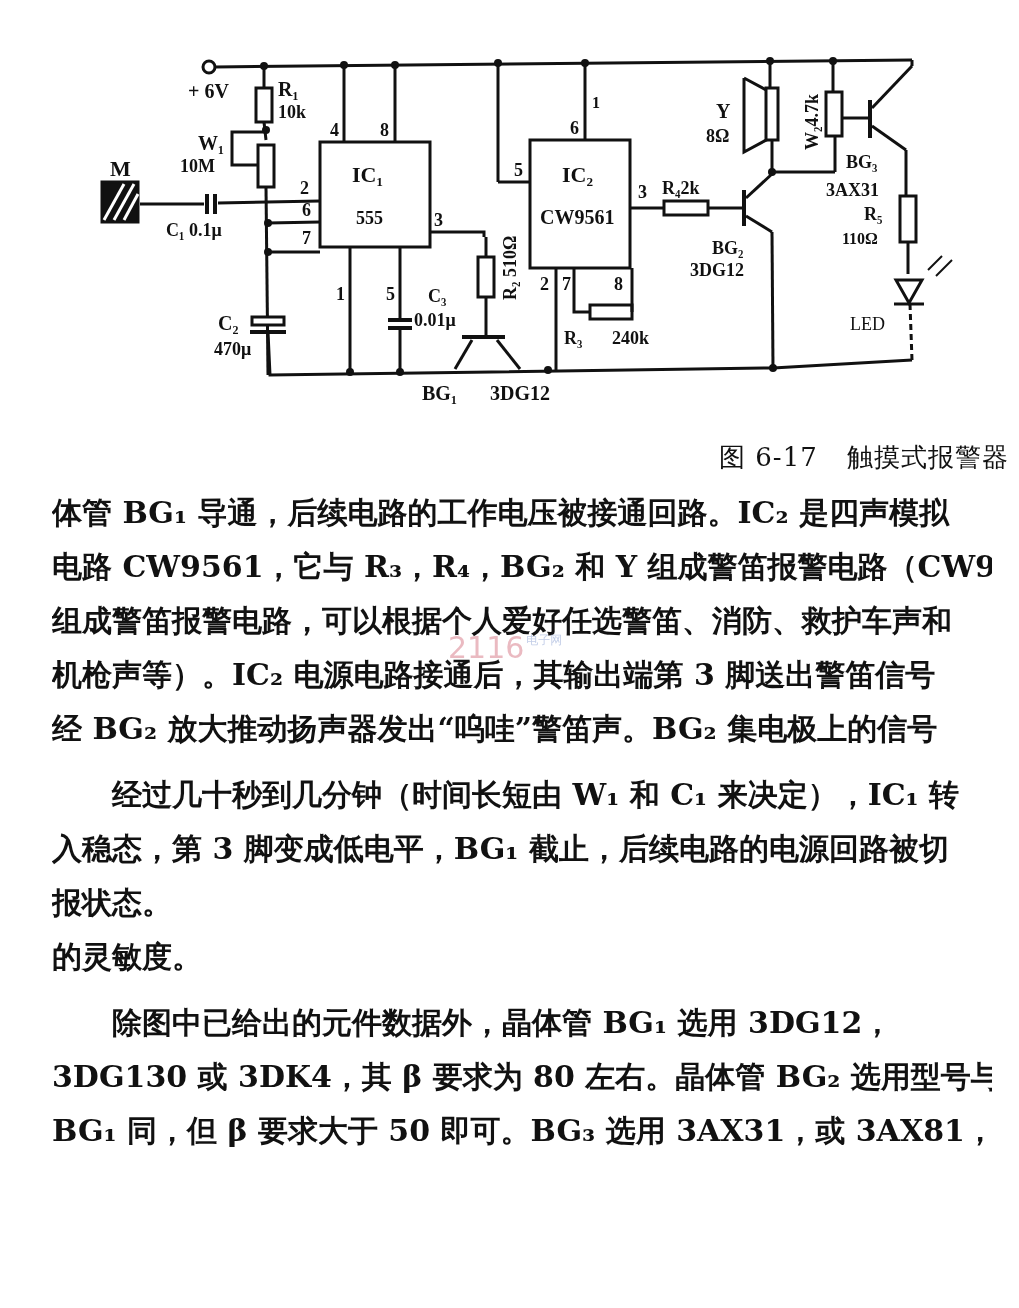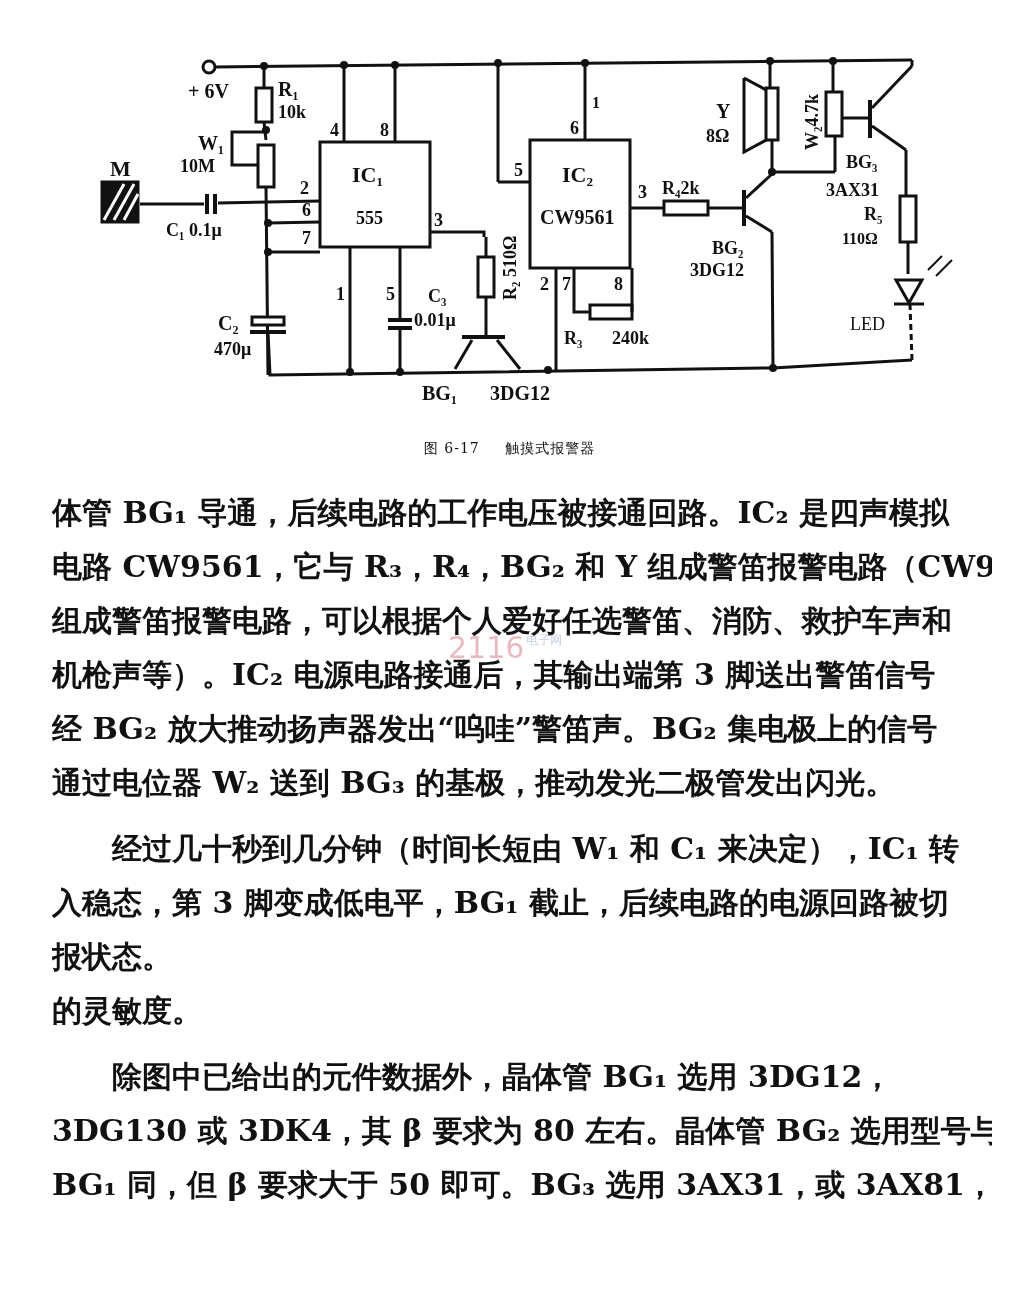--- a/index.html
+++ b/index.html
@@ -1,20 +1,20 @@
 <!DOCTYPE html>
 <html><head>
 <meta charset="utf-8">
 <style>
   html, body { margin: 0; padding: 0; background: #ffffff; }
   body { width: 1019px; height: 1308px; position: relative; overflow: hidden; font-family: "DejaVu Serif", "Liberation Serif", serif; color: #111; }
   #figure { position: absolute; left: 0; top: 0; width: 1019px; height: 430px; }
   #figure svg { position: absolute; left: 0; top: 0; }
   .lbl { font-family: "Liberation Serif", "DejaVu Serif", serif; fill: #111; }
-  #caption { position: absolute; top: 440px; left: 0; width: 1019px; text-align: center; font-size: 14px; letter-spacing: 1px; }
+  #caption { position: absolute; top: 440px; left: 0; width: 1019px; text-align: right; font-size: 26px; letter-spacing: 1px; }
   #caption span { margin: 0 10px; }
   #body-text { position: absolute; left: 52px; top: 486px; width: 940px; font-size: 30px; line-height: 54px; font-weight: bold; }
   #body-text p { margin: 0; white-space: nowrap; overflow: hidden; }
   #body-text p.indent { text-indent: 60px; }
   #body-text p.gap { margin-top: 12px; }
   #watermark { position: absolute; left: 448px; top: 630px; font-family: "DejaVu Sans", sans-serif; font-weight: normal; font-size: 30px; color: #e7aeb7; opacity: 0.85; }
   #watermark small { font-size: 12px; color: #b9c6e4; position: relative; top: -14px; margin-left: 2px; }
 </style>
 </head>
 <body>
@@ -187,21 +187,20 @@
   <span>图 6-17</span>
   <span>触摸式报警器</span>
 </div>
 
 <div id="body-text">
   <p>体管 BG₁ 导通，后续电路的工作电压被接通回路。IC₂ 是四声模拟</p>
   <p>电路 CW9561，它与 R₃，R₄，BG₂ 和 Y 组成警笛报警电路（CW9561</p>
   <p>组成警笛报警电路，可以根据个人爱好任选警笛、消防、救护车声和</p>
   <p>机枪声等）。IC₂ 电源电路接通后，其输出端第 3 脚送出警笛信号</p>
   <p>经 BG₂ 放大推动扬声器发出“呜哇”警笛声。BG₂ 集电极上的信号</p>
-  <p>通过电位器 W₂ 送到 BG₃ 的基极，推动发光二极管发出闪光。</p>
   <p class="indent gap">经过几十秒到几分钟（时间长短由 W₁ 和 C₁ 来决定），IC₁ 转</p>
   <p>入稳态，第 3 脚变成低电平，BG₁ 截止，后续电路的电源回路被切</p>
   <p>报状态。</p>
   <p>的灵敏度。</p>
   <p class="indent gap">除图中已给出的元件数据外，晶体管 BG₁ 选用 3DG12，</p>
   <p>3DG130 或 3DK4，其 β 要求为 80 左右。晶体管 BG₂ 选用型号与</p>
   <p>BG₁ 同，但 β 要求大于 50 即可。BG₃ 选用 3AX31，或 3AX81，其 I꜀ₑₒ</p>
 
 </div>
 

